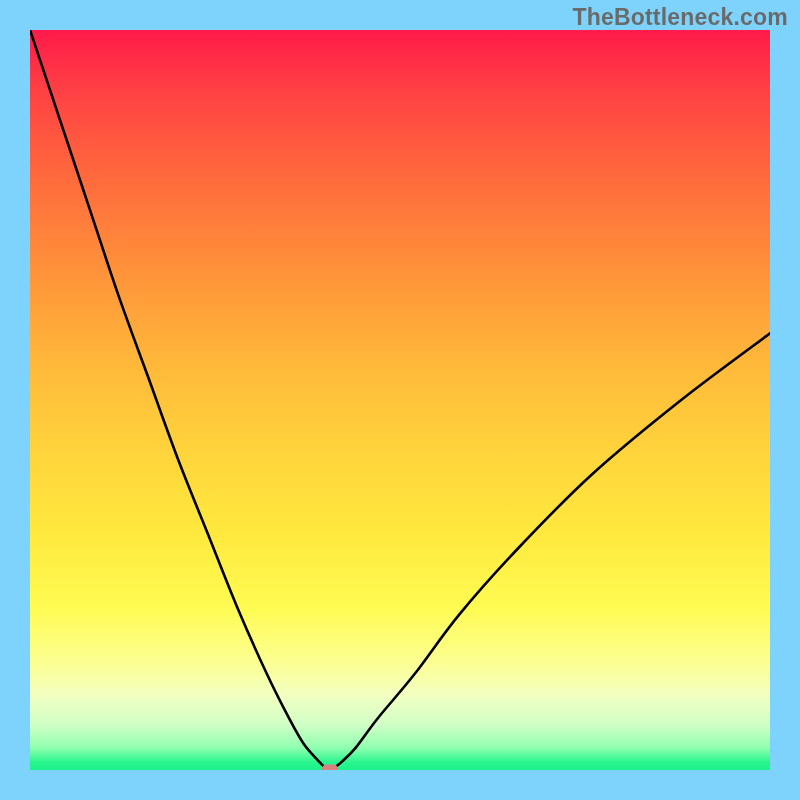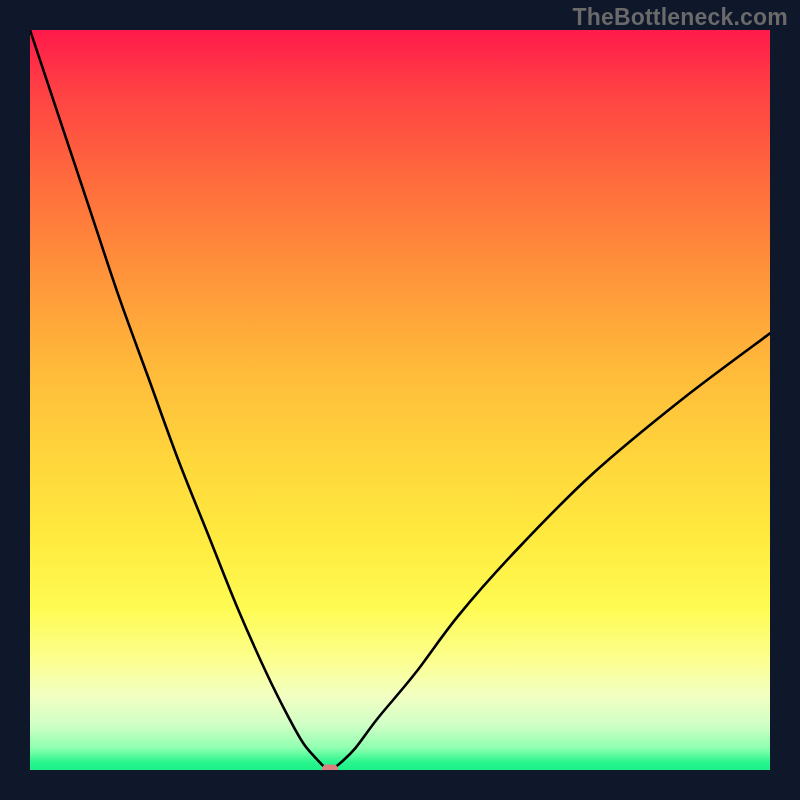--- a/index.html
+++ b/index.html
@@ -10,21 +10,21 @@
     background: #000;
     overflow: hidden;
     font-family: Arial, Helvetica, sans-serif;
   }
   .frame {
     position: absolute;
     left: 0;
     top: 0;
     width: 800px;
     height: 800px;
-    background: #0f172a;
+    background: #7dd3fc;
   }
   .plot-area {
     position: absolute;
     left: 30px;
     top: 30px;
     width: 740px;
     height: 740px;
     overflow: hidden;
   }
   .gradient-bg {

